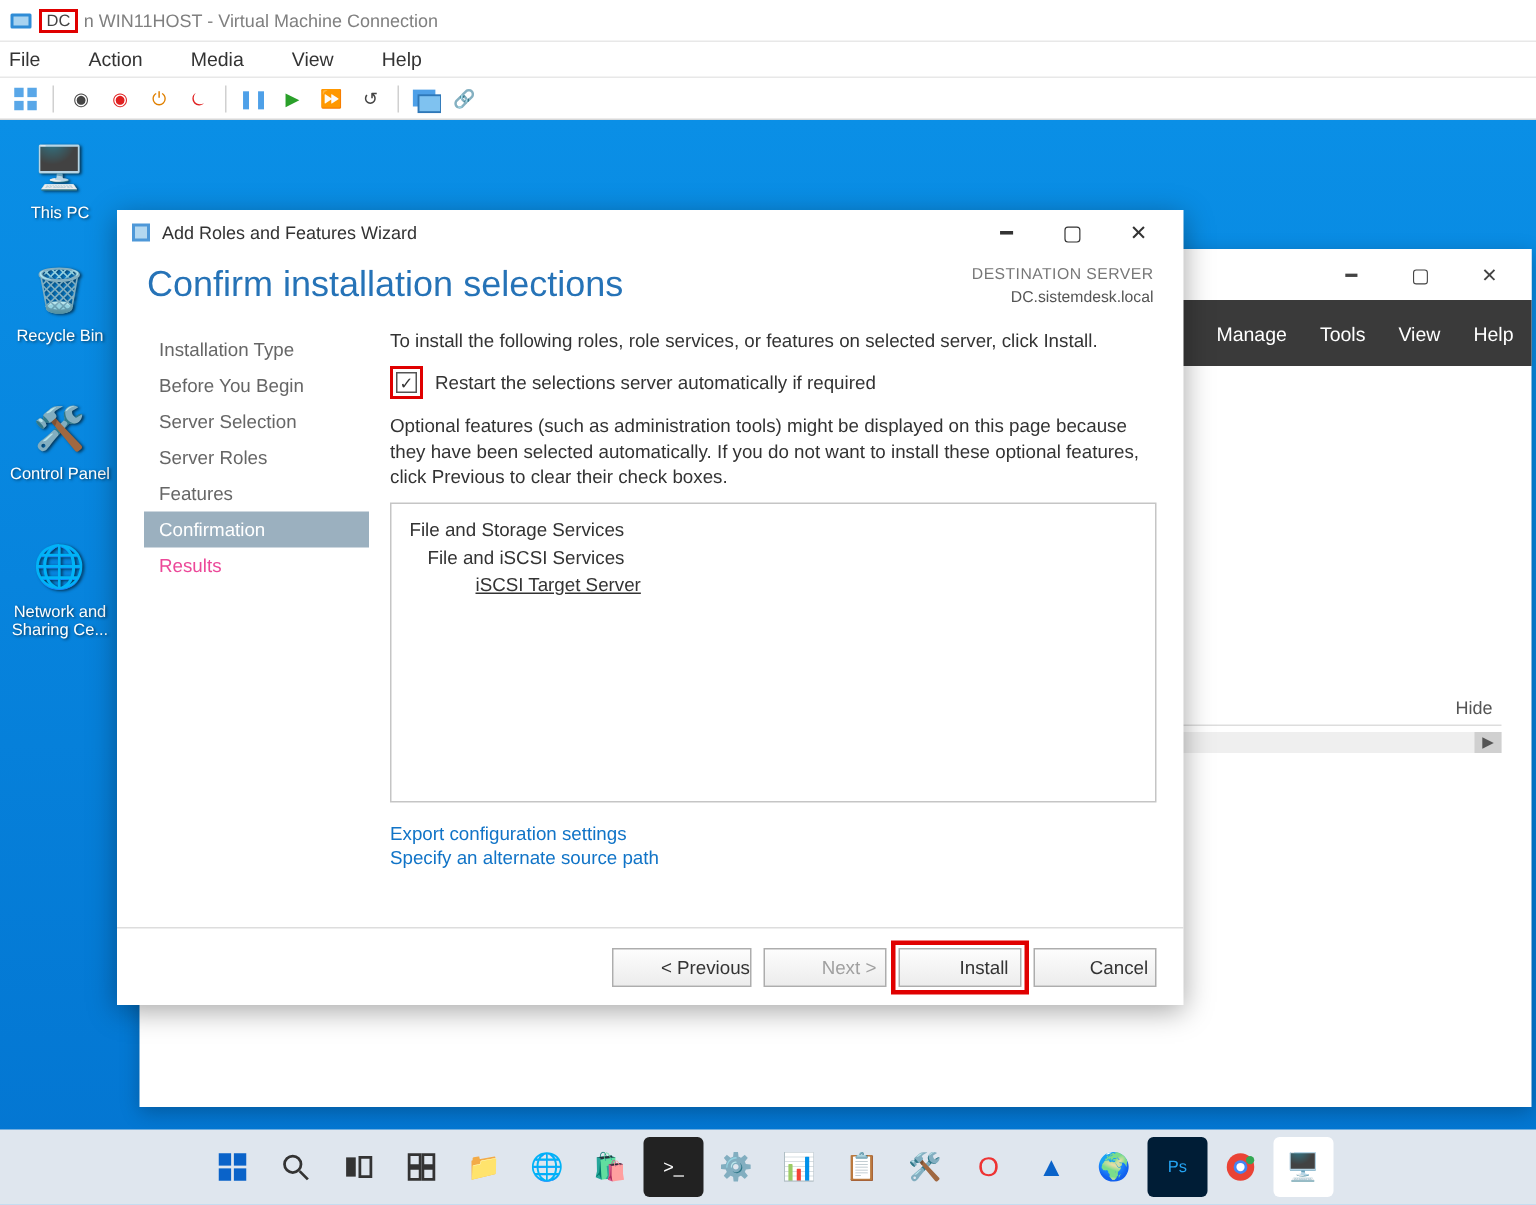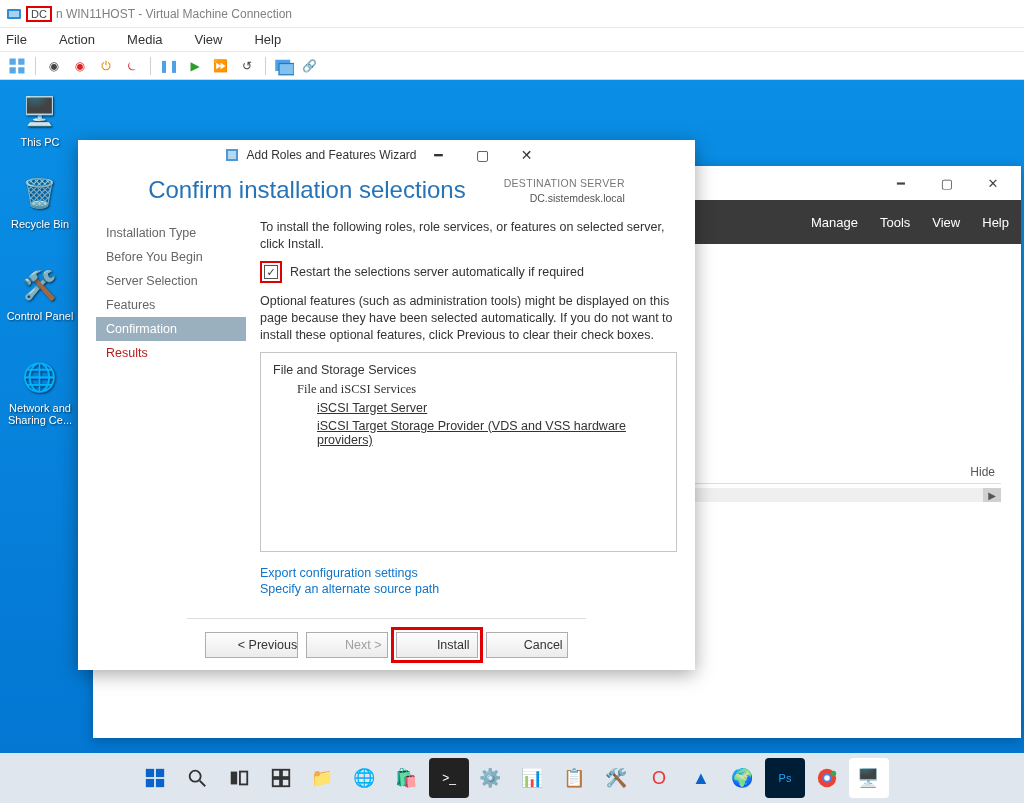--- a/index.html
+++ b/index.html
@@ -35,44 +35,44 @@
   .sm-body { padding: 30px 20px; }
   .sm-head { font-size:26px; font-weight:300; color:#666; letter-spacing:.5px; }
   .sm-links { margin-top:24px; }
   .sm-links div { font-size:16px; color:#1174c7; margin:16px 0; }
   .sm-hide { text-align:right; color:#555; font-size:12px; margin-top:8px; padding-right:6px; }
   .sm-sep { border:0; border-top:1px solid #ddd; margin-top:4px; }
   .sm-scroll { height:14px; background:#efefef; margin-top:4px; position:relative; }
   .sm-scroll .rbtn { position:absolute; right:0; top:0; width:18px; height:14px; background:#d0d0d0; display:flex;align-items:center;justify-content:center; font-size:10px; color:#555;}
 
   
-  .wiz { position:absolute; left:78px; top:60px; width:617px; height:530px; background:#fff; box-shadow:0 4px 18px rgba(0,0,0,.35); display:flex; flex-direction:column;align-items:center; }
+  .wiz { position:absolute; left:78px; top:60px; width:711px; height:530px; background:#fff; box-shadow:0 4px 18px rgba(0,0,0,.35); display:flex; flex-direction:column; }
   .wiz-title { height:30px; display:flex; align-items:center; padding:0 8px; font-size:12px; color:#333; }
   .wiz-title .sp { flex:1; }
   .wiz-title .wbtn { width:44px; height:28px; display:flex; align-items:center; justify-content:center; color:#333; font-size:14px; }
   .wiz-head { display:flex; align-items:flex-start; padding: 6px 20px 14px; gap: 38px; }
   .wiz-head h1 { font-size:24px; font-weight:400; color:#2673b7; flex:1; }
   .wiz-head .dest { text-align:right; font-size:10.5px; color:#555; line-height:1.4; }
   .wiz-head .dest .lab { color:#777; letter-spacing:.3px; }
 
   .wiz-body { flex:1; display:flex; padding: 0 18px; gap:14px; }
   .wiz-nav { width:150px; padding-top:2px; }
   .wiz-nav .step { font-size:12.5px; padding:5px 10px; color:#888; cursor:default; }
   .wiz-nav .step.active { background:#9bb0bf; color:#fff; }
   .wiz-nav .step.done { color:#666; }
-  .wiz-nav .step.disabled { color:#b91c1c; }
+  .wiz-nav .step.disabled { color:#ec4899; }
 
   .wiz-main { flex:1; font-size:12.5px; color:#333; }
   .wiz-main p { margin-bottom:8px; line-height:1.35; }
   .chk-row { display:flex; align-items:center; gap:8px; margin:6px 0 10px; }
   .chk-box-wrap { border:2px solid #e00000; padding:2px; display:inline-flex; }
   .chk-box { width:14px; height:14px; border:1px solid #555; display:flex; align-items:center; justify-content:center; font-size:11px; color:#333; background:#fff;}
   .feature-box { border:1px solid #c5c5c5; padding:10px 12px; height:200px; margin-top:2px; }
   .feature-box .l1 { }
-  .feature-box .l2 { margin-left:24px; margin-top:5px;font-family:Liberation Serif, serif; }
+  .feature-box .l2 { margin-left:12px; margin-top:5px; }
   .feature-box .l3 { margin-left:44px; margin-top:4px;text-decoration:underline; }
   .wiz-links { margin-top:14px; }
   .wiz-links div { color:#1174c7; font-size:12.5px; margin-top:2px; cursor:default; }
 
   .wiz-foot { height:52px; border-top:1px solid #ddd; display:flex; align-items:center; justify-content:flex-end; padding:0 18px; gap:8px; }
   .wbutton { min-width:82px; height:26px; border:1px solid #adadad; background:linear-gradient(#fdfdfd,#ececec); font-size:12.5px; color:#333; display:flex;align-items:center;justify-content:center;padding-left:32px; }
   .wbutton.disabled { color:#a0a0a0; }
   .wbutton.hl { outline:3px solid #e00000; outline-offset:2px; }
 
   
@@ -201,40 +201,40 @@
           <div class="lab">DESTINATION SERVER</div>
           <div>DC.sistemdesk.local</div>
         </div>
       </div>
 
       <div class="wiz-body">
         <div class="wiz-nav">
           <div class="step done">Installation Type</div>
           <div class="step done">Before You Begin</div>
           <div class="step done">Server Selection</div>
+          <div class="step done">Server Roles</div>
           <div class="step done">Features</div>
           <div class="step active">Confirmation</div>
           <div class="step disabled">Results</div>
         </div>
 
         <div class="wiz-main">
           <p>To install the following roles, role services, or features on selected server, click Install.</p>
           <div class="chk-row">
             <span class="chk-box-wrap">
               <span class="chk-box">✓</span>
             </span>
             <span>Restart the selections server automatically if required</span>
           </div>
           <p>Optional features (such as administration tools) might be displayed on this page because they have been selected automatically. If you do not want to install these optional features, click Previous to clear their check boxes.</p>
 
           <div class="feature-box">
             <div class="l1">File and Storage Services</div>
             <div class="l2">File and iSCSI Services</div>
             <div class="l3">iSCSI Target Server</div>
-            <div class="l3">iSCSI Target Storage Provider (VDS and VSS hardware providers)</div>
           </div>
 
           <div class="wiz-links">
             <div>Export configuration settings</div>
             <div>Specify an alternate source path</div>
           </div>
         </div>
       </div>
 
       <div class="wiz-foot">

